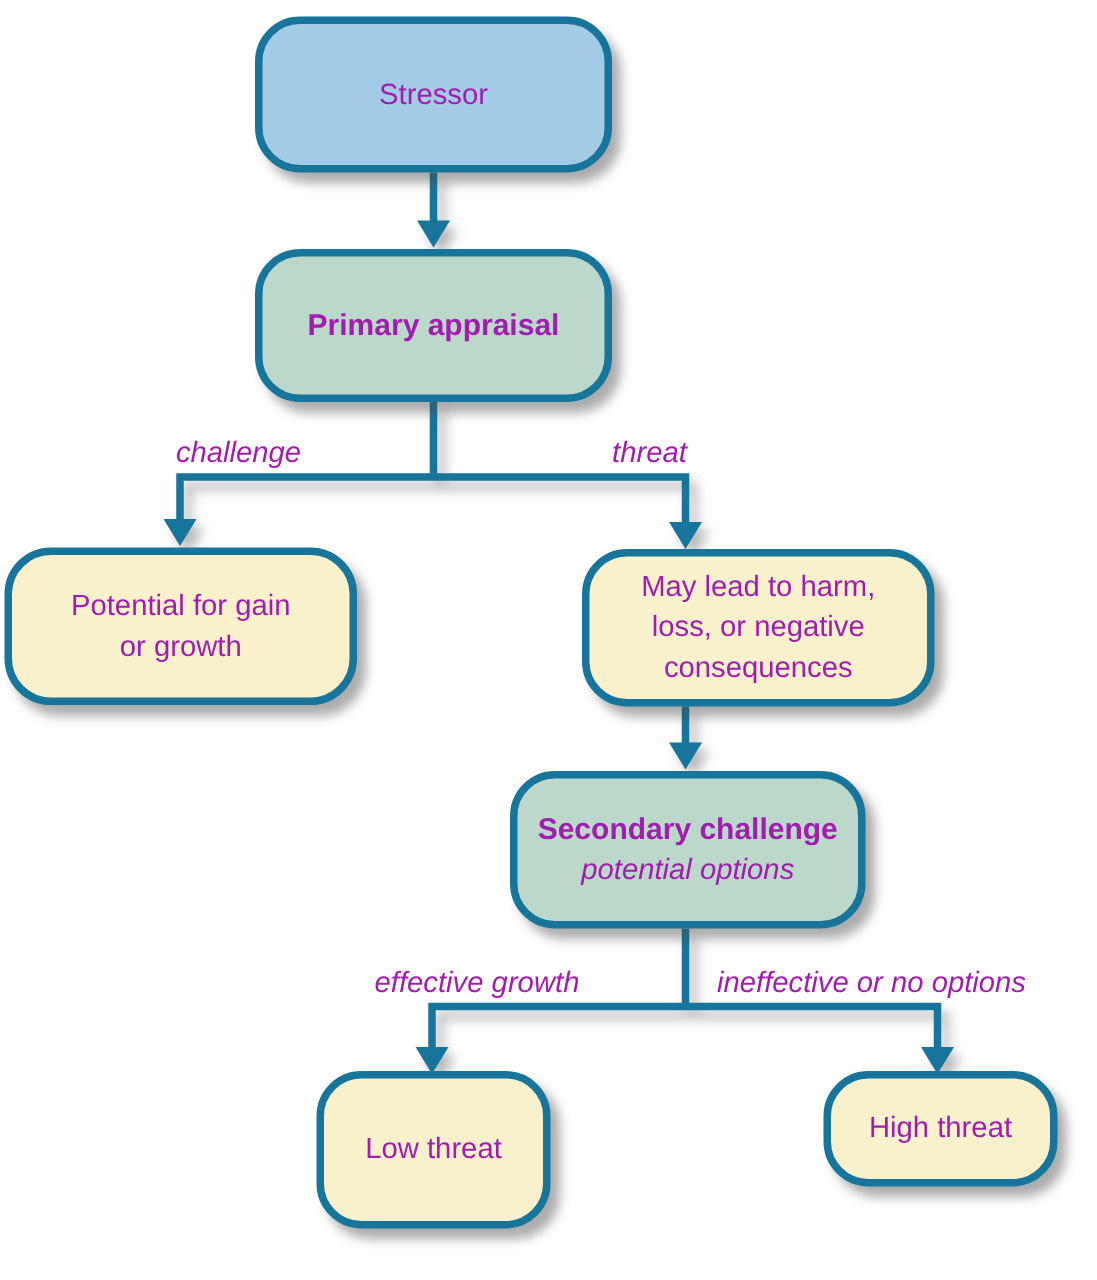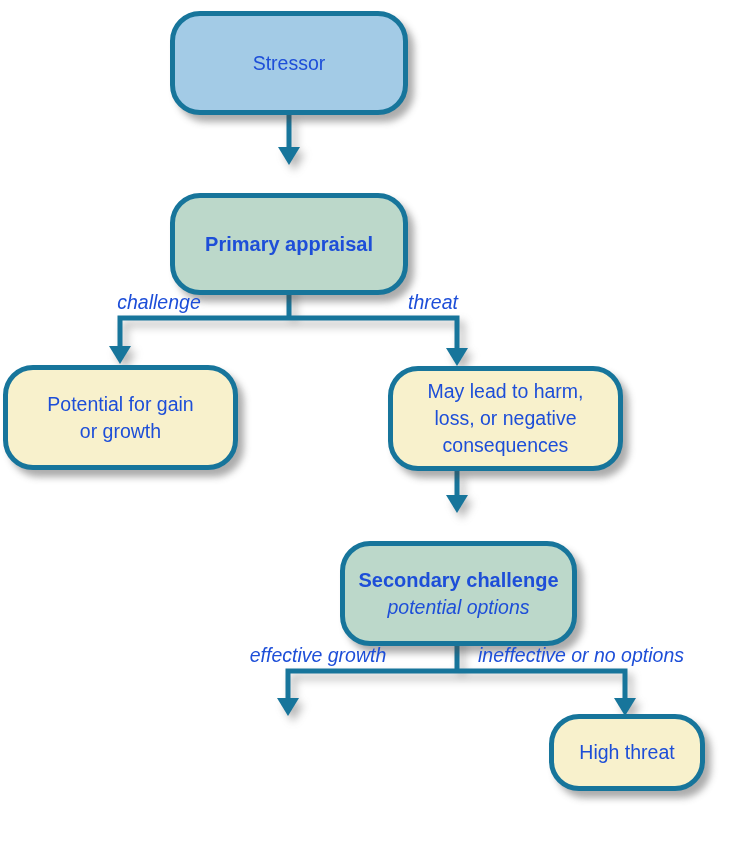--- a/index.html
+++ b/index.html
@@ -7,21 +7,21 @@
     padding: 0;
     background: #ffffff;
   }
   .canvas {
     position: relative;
     width: 731px;
     height: 853px;
     background: #ffffff;
     overflow: hidden;
     font-family: "Liberation Sans", sans-serif;
-    color: #1d4ed8;
+    color: #a21caf;
   }
   .wires {
     position: absolute;
     left: 0;
     top: 0;
     filter: drop-shadow(5px 6px 4px rgba(70,70,70,0.40));
   }
   .wires path {
     stroke: #17759b;
     stroke-width: 5;
@@ -40,34 +40,34 @@
     display: flex;
     flex-direction: column;
     justify-content: center;
     align-items: center;
     text-align: center;
     font-size: 19.5px;
     line-height: 27px;
     box-shadow: 6px 7px 7px rgba(70,70,70,0.45);
   }
   .fill-blue  { background: #a3cbe6; }
-  .fill-green { background: #bcd8ca; margin-top: 27px; }
+  .fill-green { background: #bcd8ca; }
   .fill-cream { background: #f8f1cc; }
   .node .title { font-weight: bold; font-size: 20px; }
   .i { font-style: italic; }
   .edge-label {
     position: absolute;
     font-style: italic;
     font-size: 19.5px;
     white-space: nowrap;
     text-align: center;
   }
   #n-stressor  { left: 170px; top: 11px;  width: 238px; height: 104px; }
   #n-primary   { left: 170px; top: 166px; width: 238px; height: 102px; }
-  #n-gain      { left: 3px;   top: 365px; width: 235px; height: 105px; }
+  #n-gain      { left: 3px;   top: 365px; width: 235px; height: 105px; border-radius: 31px; }
   #n-harm      { left: 340px; top: 366px; width: 235px; height: 105px; margin-left: 48px; }
   #n-secondary { left: 340px; top: 514px; width: 237px; height: 105px; }
   #n-low       { left: 211px; top: 714px; width: 156px; height: 105px; }
   #n-high      { left: 549px; top: 714px; width: 156px; height: 77px; }
   #lbl-challenge   { left: 89px;  top: 291px; width: 140px; }
   #lbl-threat      { left: 363px; top: 291px; width: 140px; }
   #lbl-effective   { left: 238px; top: 644px; width: 160px; }
   #lbl-ineffective { left: 471px; top: 644px; width: 220px; }
 </style>
 </head>
@@ -111,20 +111,23 @@
     <div>May lead to harm,</div>
     <div>loss, or negative</div>
     <div>consequences</div>
   </div>
 
   <div class="node fill-green" id="n-secondary">
     <div class="title">Secondary challenge</div>
     <div class="i">potential options</div>
   </div>
 
+  <div class="node fill-cream" id="n-low">
+    <div>Low threat</div>
+  </div>
 
   <div class="node fill-cream" id="n-high">
     <div>High threat</div>
   </div>
 
   <div class="edge-label" id="lbl-challenge">challenge</div>
   <div class="edge-label" id="lbl-threat">threat</div>
   <div class="edge-label" id="lbl-effective">effective growth</div>
   <div class="edge-label" id="lbl-ineffective">ineffective or no options</div>
 

